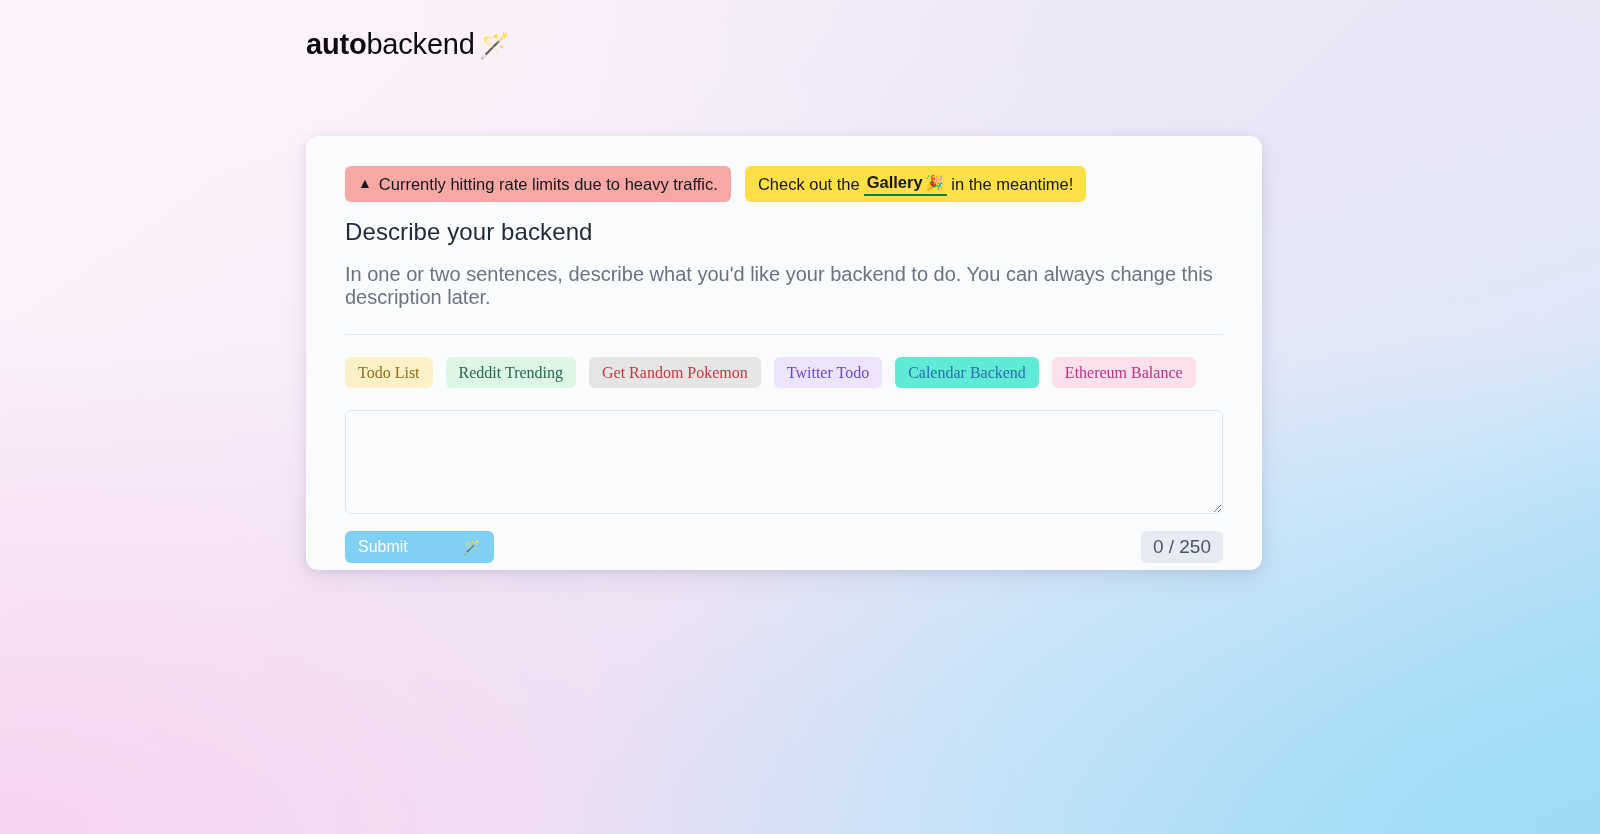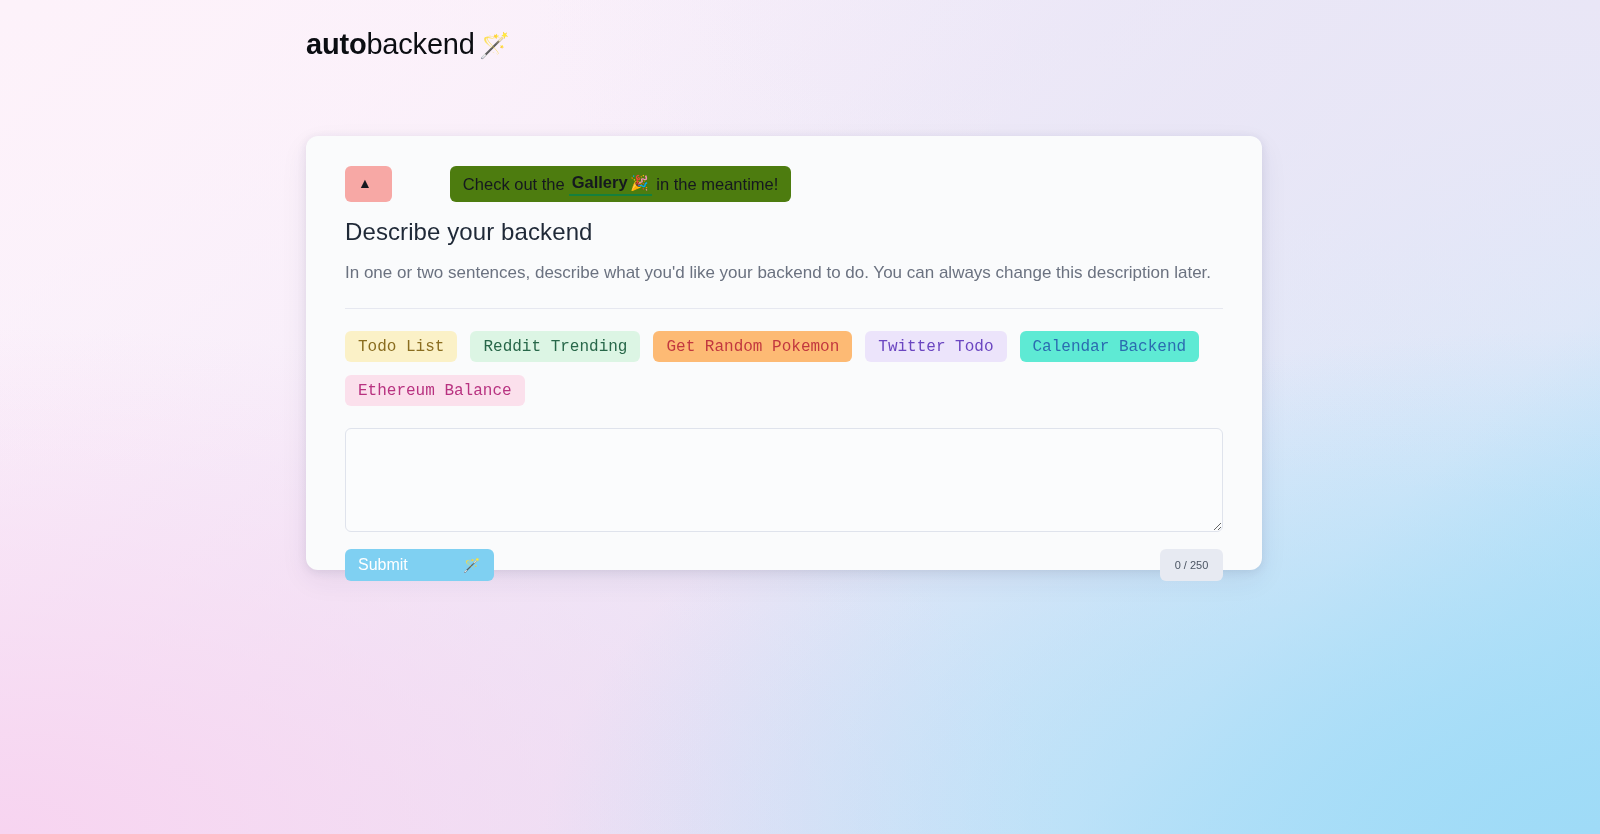--- a/index.html
+++ b/index.html
@@ -71,42 +71,42 @@
   }
   .banner-alert { background: #f7a8a5; }
   .banner-alert .warn-icon {
     font-size: 14px;
     margin-right: 7px;
     color: #15181f;
     line-height: 1;
     position: relative;
     top: -1px;
   }
-  .banner-info { background: #4d7c0f; margin-left: 44px; }
+  .banner-info { background: #fde047; }
   .banner-info .gallery-link {
     font-weight: 700;
     color: #15181f;
     text-decoration: none;
     border-bottom: 2px solid #15803d;
     padding: 0 3px 2px 3px;
     margin: 0 4px;
   }
   .banner-info .party { font-size: 15px; margin-left: 3px; }
 
   
   .card-title {
     margin: 16px 0 0 0;
     font-size: 24px;
     font-weight: 400;
     color: #1f2937;
     letter-spacing: 0.1px;
   }
   .card-subtitle {
     margin: 17px 0 0 0;
-    font-size: 17px;
+    font-size: 20px;
     font-weight: 400;
     color: #6b7280;
   }
   .divider {
     margin-top: 25px;
     height: 1px;
     background: #e6e8f0;
     width: 100%;
   }
 
@@ -119,21 +119,21 @@
   }
   .chip {
     display: inline-flex;
     align-items: center;
     height: 31px;
     padding: 0 13px;
     border-radius: 6px;
     font-size: 16px;
     cursor: pointer;
     border: none;
-    font-family: Liberation Mono, monospace;
+    font-family: Liberation Serif, serif;
     white-space: nowrap;
   }
 
   
   .prompt-area {
     margin-top: 22px;
     width: 100%;
     height: 104px;
     border: 1px solid #dfe3ec;
     border-radius: 6px;
@@ -172,38 +172,39 @@
   .counter {
     display: inline-flex;
     align-items: center;
     justify-content: center;
     height: 32px;
     min-width: 63px;
     padding: 0 12px;
     border-radius: 6px;
     background: #e7eaf2;
     color: #4b5563;
-    font-size: 11px;
+    font-size: 19px;
   }
 </style>
 </head>
 <body>
 
 <div class="page">
 
   <div class="logo">
     <span class="strong">auto</span><span class="light">backend</span><span class="wand">🪄</span>
   </div>
 
   <div class="card">
 
     <div class="banner-row">
 
       <div class="banner banner-alert">
         <span class="warn-icon">▲</span>
+        <span>Currently hitting rate limits due to heavy traffic.</span>
       </div>
 
       <div class="banner banner-info">
         <span>Check out the</span>
         <a href="#" class="gallery-link"><span>Gallery</span><span class="party">🎉</span></a>
         <span>in the meantime!</span>
       </div>
 
     </div>
 
@@ -212,21 +213,21 @@
 
     <div class="divider"></div>
 
     <div class="chips" id="chips">
         <button class="chip" style="background: rgb(251, 241, 199); color: rgb(138, 109, 31);">
           <span>Todo List</span>
         </button>
         <button class="chip" style="background: rgb(220, 245, 228); color: rgb(39, 103, 73);">
           <span>Reddit Trending</span>
         </button>
-        <button class="chip" style="background: #fdba74; color: rgb(194, 56, 63); text-align: center;">
+        <button class="chip" style="background: #e5e5e5; color: rgb(194, 56, 63); text-align: center;">
           <span>Get Random Pokemon</span>
         </button>
         <button class="chip" style="background: rgb(236, 228, 251); color: rgb(107, 70, 193);">
           <span>Twitter Todo</span>
         </button>
         <button class="chip" style="background: #5eead4; color: rgb(43, 108, 176); align-items: center;">
           <span>Calendar Backend</span>
         </button>
         <button class="chip" style="background: rgb(251, 224, 236); color: rgb(184, 50, 128); text-align: right;">
           <span>Ethereum Balance</span>

